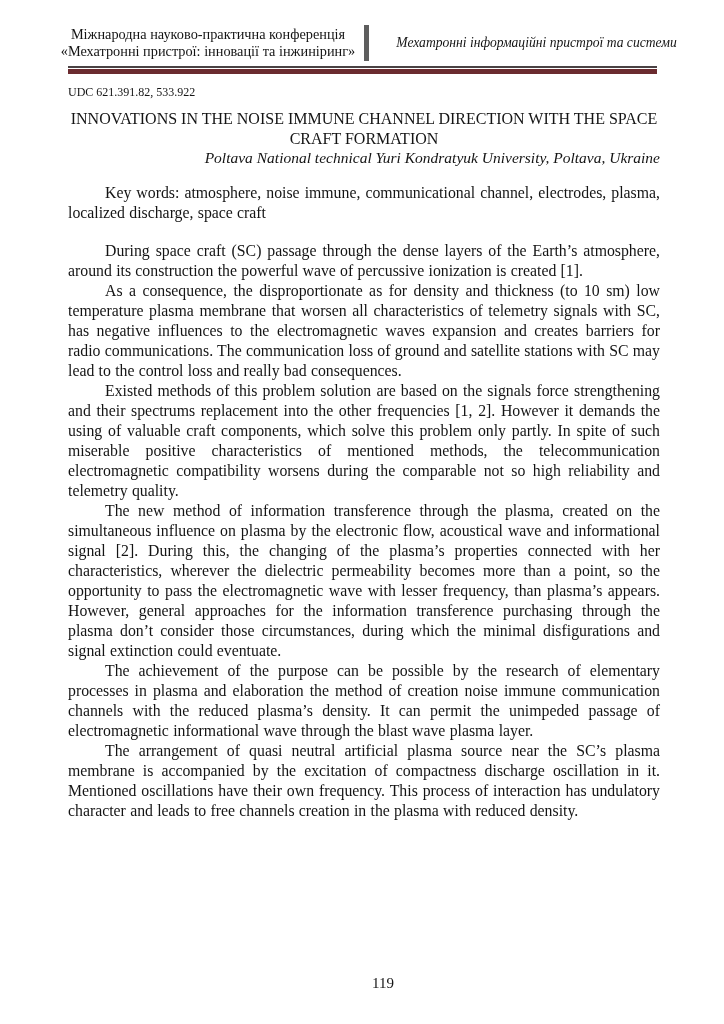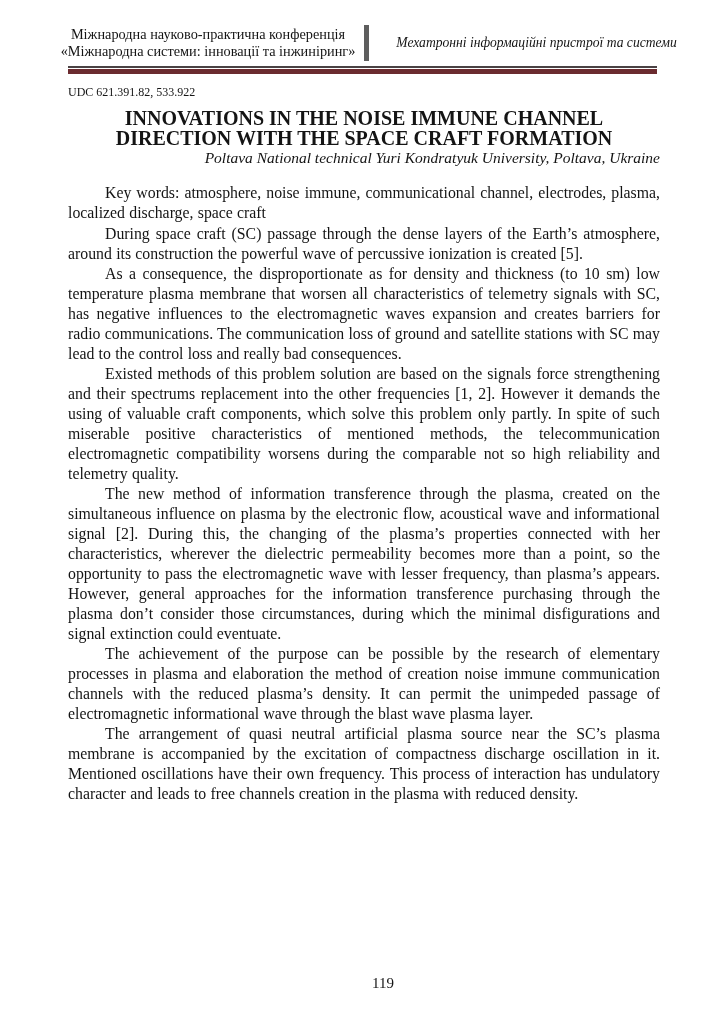--- a/index.html
+++ b/index.html
@@ -65,22 +65,22 @@
     margin:0 64px 0 68px; 
   }
   .udc{
     margin-top:9px;
     font-size:12px;
     line-height:19px;
   }
   .paper-title{
     margin-top:7px;
     text-align:center;
-    font-weight:bold;
-    font-size:20px;
+    font-weight:normal;
+    font-size:16px;
     line-height:19.5px;
   }
   .author-line{
     margin-top:5px;
     text-align:center;
     font-size:15.5px;
     line-height:19px;
   }
   .affiliation-line{
     text-align:right;
@@ -92,56 +92,56 @@
     margin-top:16px;
   }
   .body-text p{
     font-size:15.8px;
     line-height:20px;
     text-align:justify;
     text-indent:37px;
     word-spacing:0.02em;
   }
   .body-text p.keywords{
-    margin-bottom:1px;
+    margin-bottom:18px;
   }
   .page-number{
     position:absolute;
     left:0;right:0;
     bottom:32px;
     text-align:center;
     font-size:15px;
     margin-left:42px;
   }
 </style>
 </head>
 <body>
 
 <div class="page">
 
   <div class="running-head">
-    <div class="rh-left">Міжнародна науково-практична конференція «Міжнародна системи: інновації та інжиніринг»</div>
+    <div class="rh-left">Міжнародна науково-практична конференція «Мехатронні пристрої: інновації та інжиніринг»</div>
     <div class="rh-divider"></div>
     <div class="rh-right">Мехатронні інформаційні пристрої та системи</div>
   </div>
 
   <div class="head-rule"></div>
 
   <div class="content">
 
     <div class="udc">UDC 621.391.82, 533.922</div>
 
     <h1 class="paper-title">INNOVATIONS IN THE NOISE IMMUNE CHANNEL DIRECTION WITH THE SPACE CRAFT FORMATION</h1>
 
 
     <div class="affiliation-line">Poltava National technical Yuri Kondratyuk University, Poltava, Ukraine</div>
 
     <div class="body-text">
       <p class="keywords">Key words: atmosphere, noise immune, communicational channel, electrodes, plasma, localized discharge, space craft</p>
-      <p>During space craft (SC) passage through the dense layers of the Earth’s atmosphere, around its construction the powerful wave of percussive ionization is created [5].</p>
+      <p>During space craft (SC) passage through the dense layers of the Earth’s atmosphere, around its construction the powerful wave of percussive ionization is created [1].</p>
       <p>As a consequence, the disproportionate as for density and thickness (to 10 sm) low temperature plasma membrane that worsen all characteristics of telemetry signals with SC, has negative influences to the electromagnetic waves expansion and creates barriers for radio communications. The communication loss of ground and satellite stations with SC may lead to the control loss and really bad consequences.</p>
       <p>Existed methods of this problem solution are based on the signals force strengthening and their spectrums replacement into the other frequencies [1, 2]. However it demands the using of valuable craft components, which solve this problem only partly. In spite of such miserable positive characteristics of mentioned methods, the telecommunication electromagnetic compatibility worsens during the comparable not so high reliability and telemetry quality.</p>
       <p>The new method of information transference through the plasma, created on the simultaneous influence on plasma by the electronic flow, acoustical wave and informational signal [2]. During this, the changing of the plasma’s properties connected with her characteristics, wherever the dielectric permeability becomes more than a point, so the opportunity to pass the electromagnetic wave with lesser frequency, than plasma’s appears. However, general approaches for the information transference purchasing through the plasma don’t consider those circumstances, during which the minimal disfigurations and signal extinction could eventuate.</p>
       <p>The achievement of the purpose can be possible by the research of elementary processes in plasma and elaboration the method of creation noise immune communication channels with the reduced plasma’s density. It can permit the unimpeded passage of electromagnetic informational wave through the blast wave plasma layer.</p>
       <p>The arrangement of quasi neutral artificial plasma source near the SC’s plasma membrane is accompanied by the excitation of compactness discharge oscillation in it. Mentioned oscillations have their own frequency. This process of interaction has undulatory character and leads to free channels creation in the plasma with reduced density.</p>
     </div>
 
   </div>
 
   <div class="page-number">119</div>

